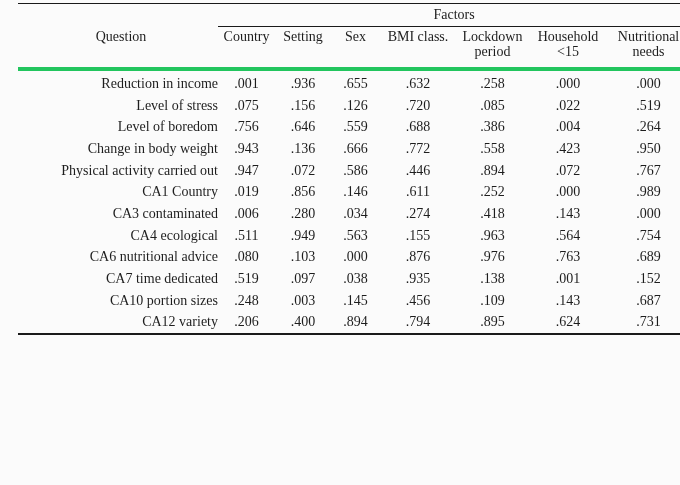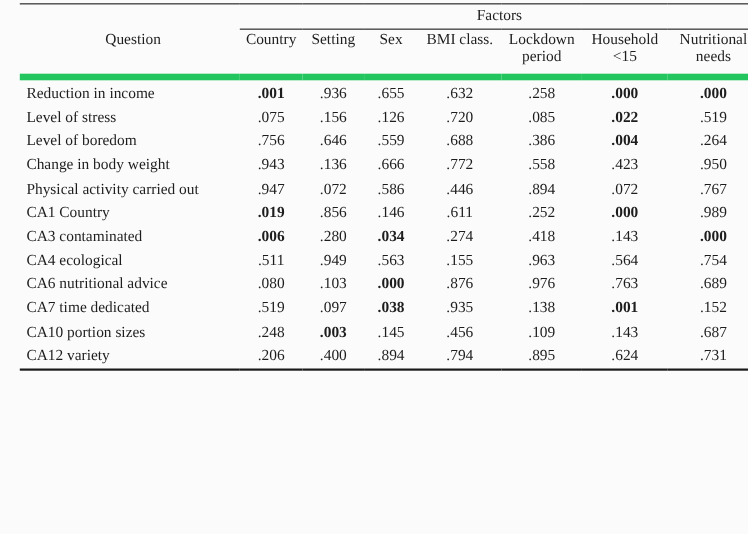--- a/index.html
+++ b/index.html
@@ -43,46 +43,46 @@
   tr.spanner-row th {
     border-top: 1.5px solid #1a1a1a;
     height: 22px;
     line-height: 22px;
   }
   th.factors-spanner {
     text-align: center;
     border-bottom: 1px solid #1a1a1a;
   }
   tr.header-row th {
-    border-bottom: 6px solid #22c55e;
+    border-bottom: 4px solid #22c55e;
     height: 37px;
     padding-top: 3px;
     text-align: center;
     white-space: pre-line;
     line-height: 14.5px;
   }
   th.q-head {
     text-align: left;
     padding-left: 6px;
   }
   td {
     height: 21.65px;
     line-height: 21.65px;
     white-space: nowrap;
     overflow: hidden;
   }
   td.q {
-    text-align: left;
+    text-align: right;
     padding-left: 6px;
   }
   td.v {
     text-align: center;
   }
   td.v.b {
-    font-weight: bold;
+    font-weight: normal;
     margin-top: 23px;
   }
   tbody tr:first-child td {
     padding-top: 2px;
   }
 </style>
 </head>
 <body>
 
 <div class="sheet">

